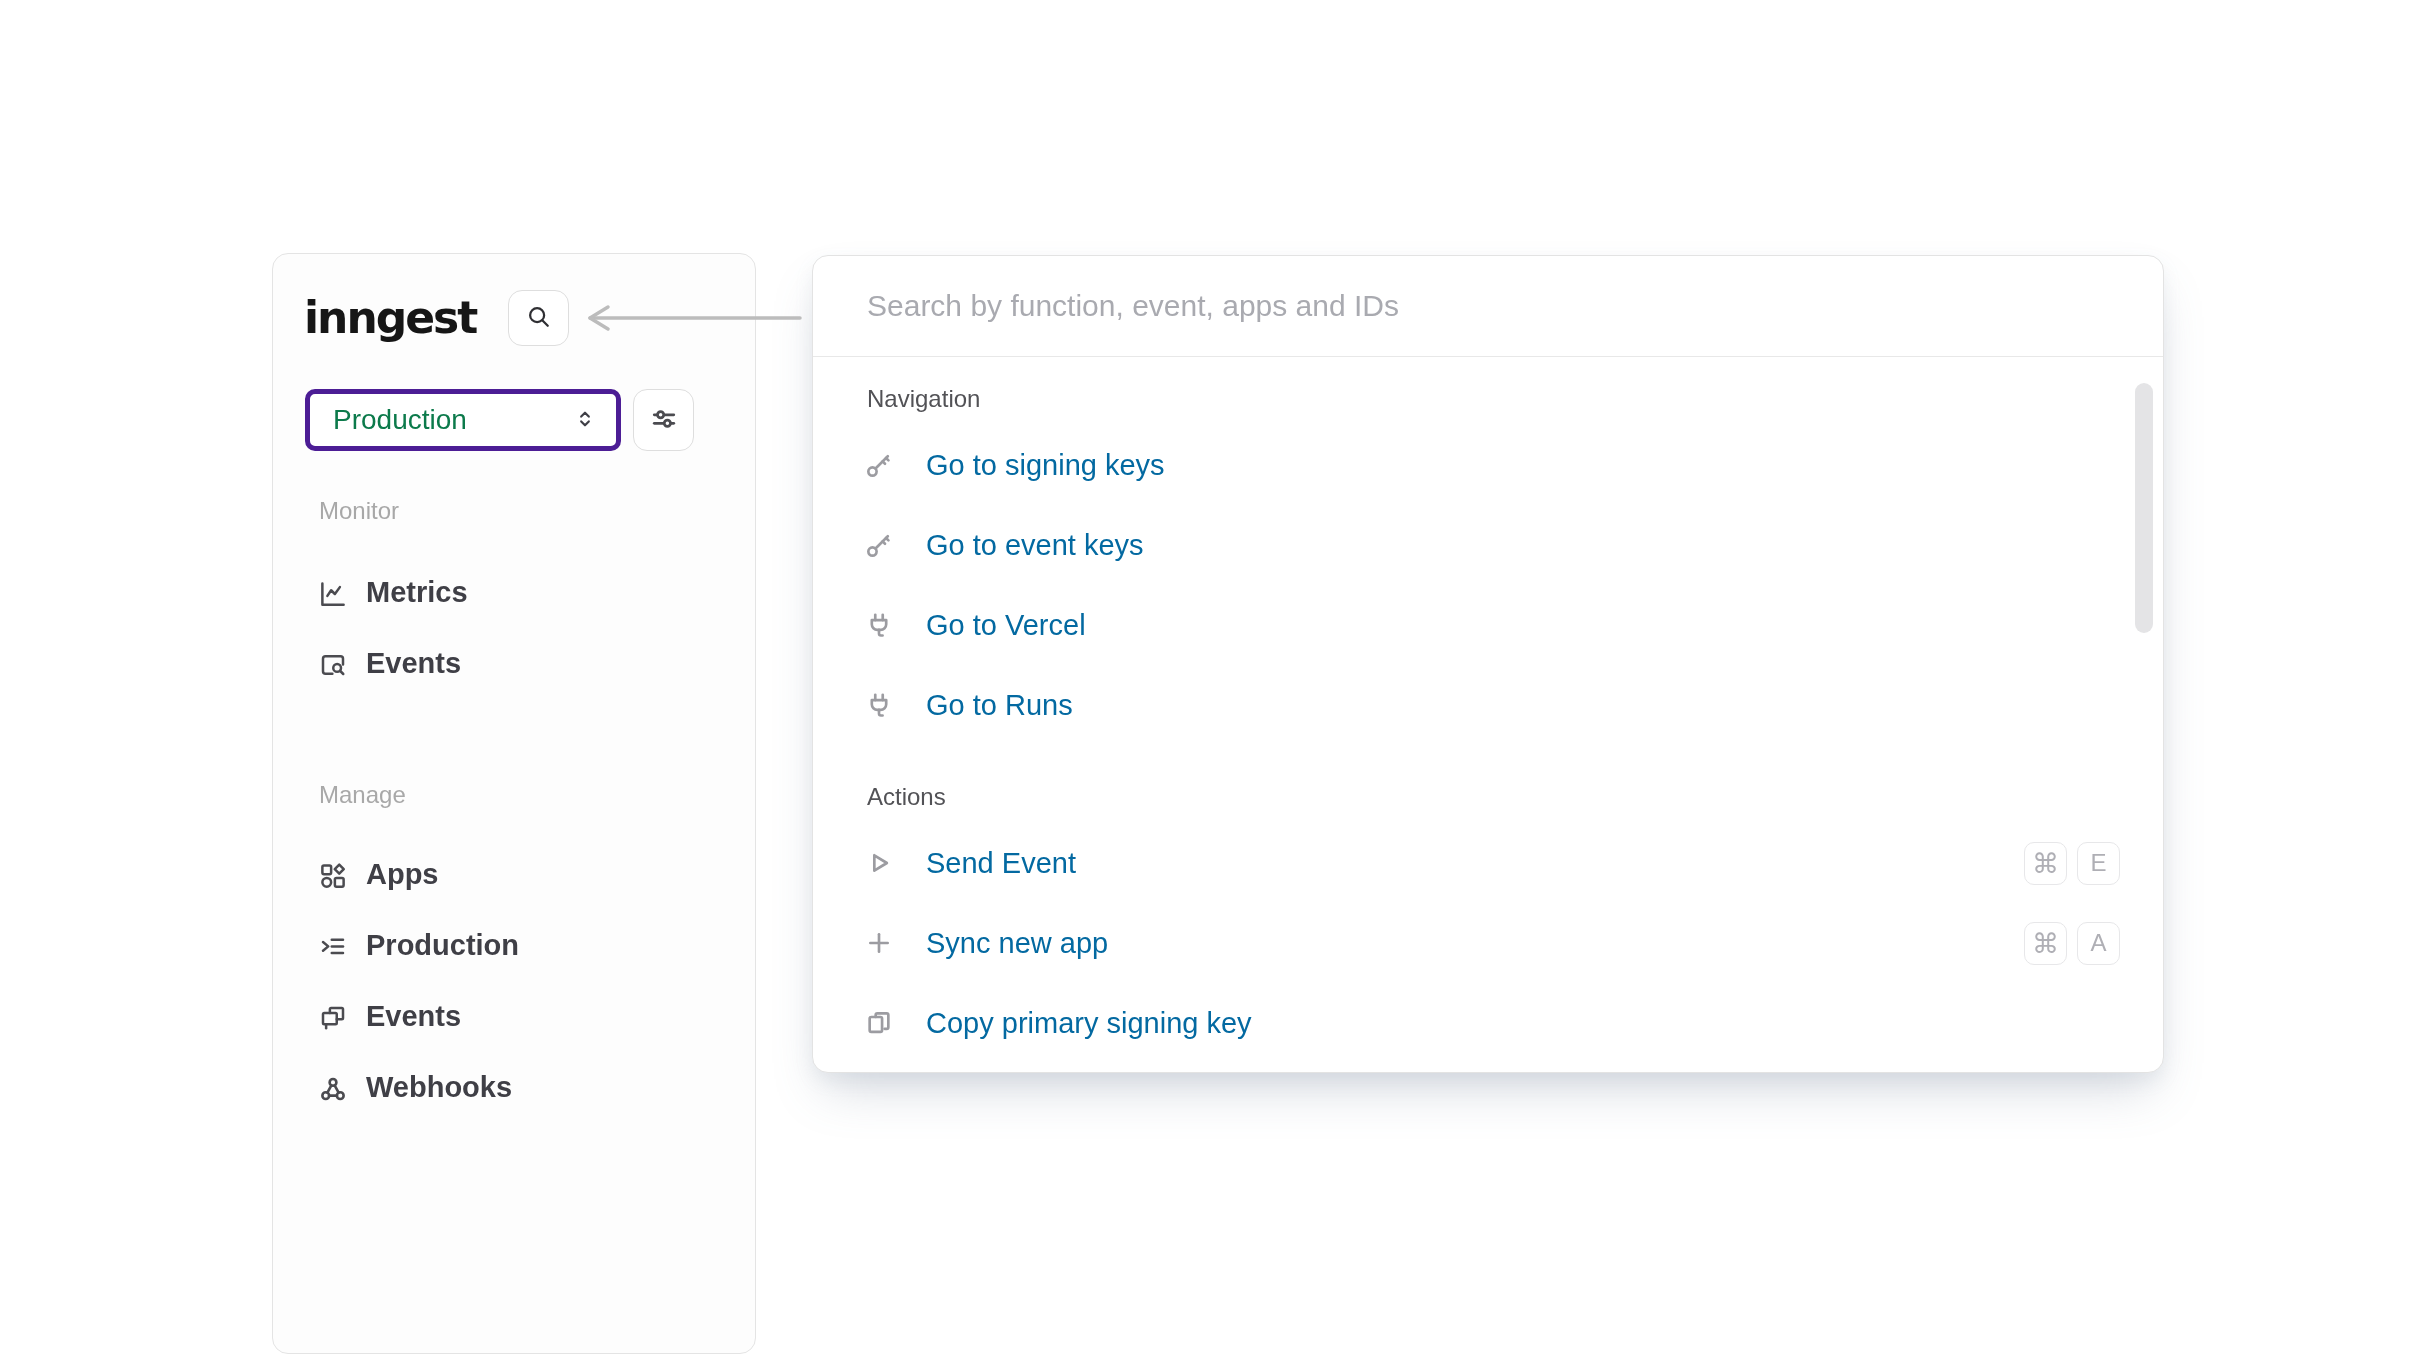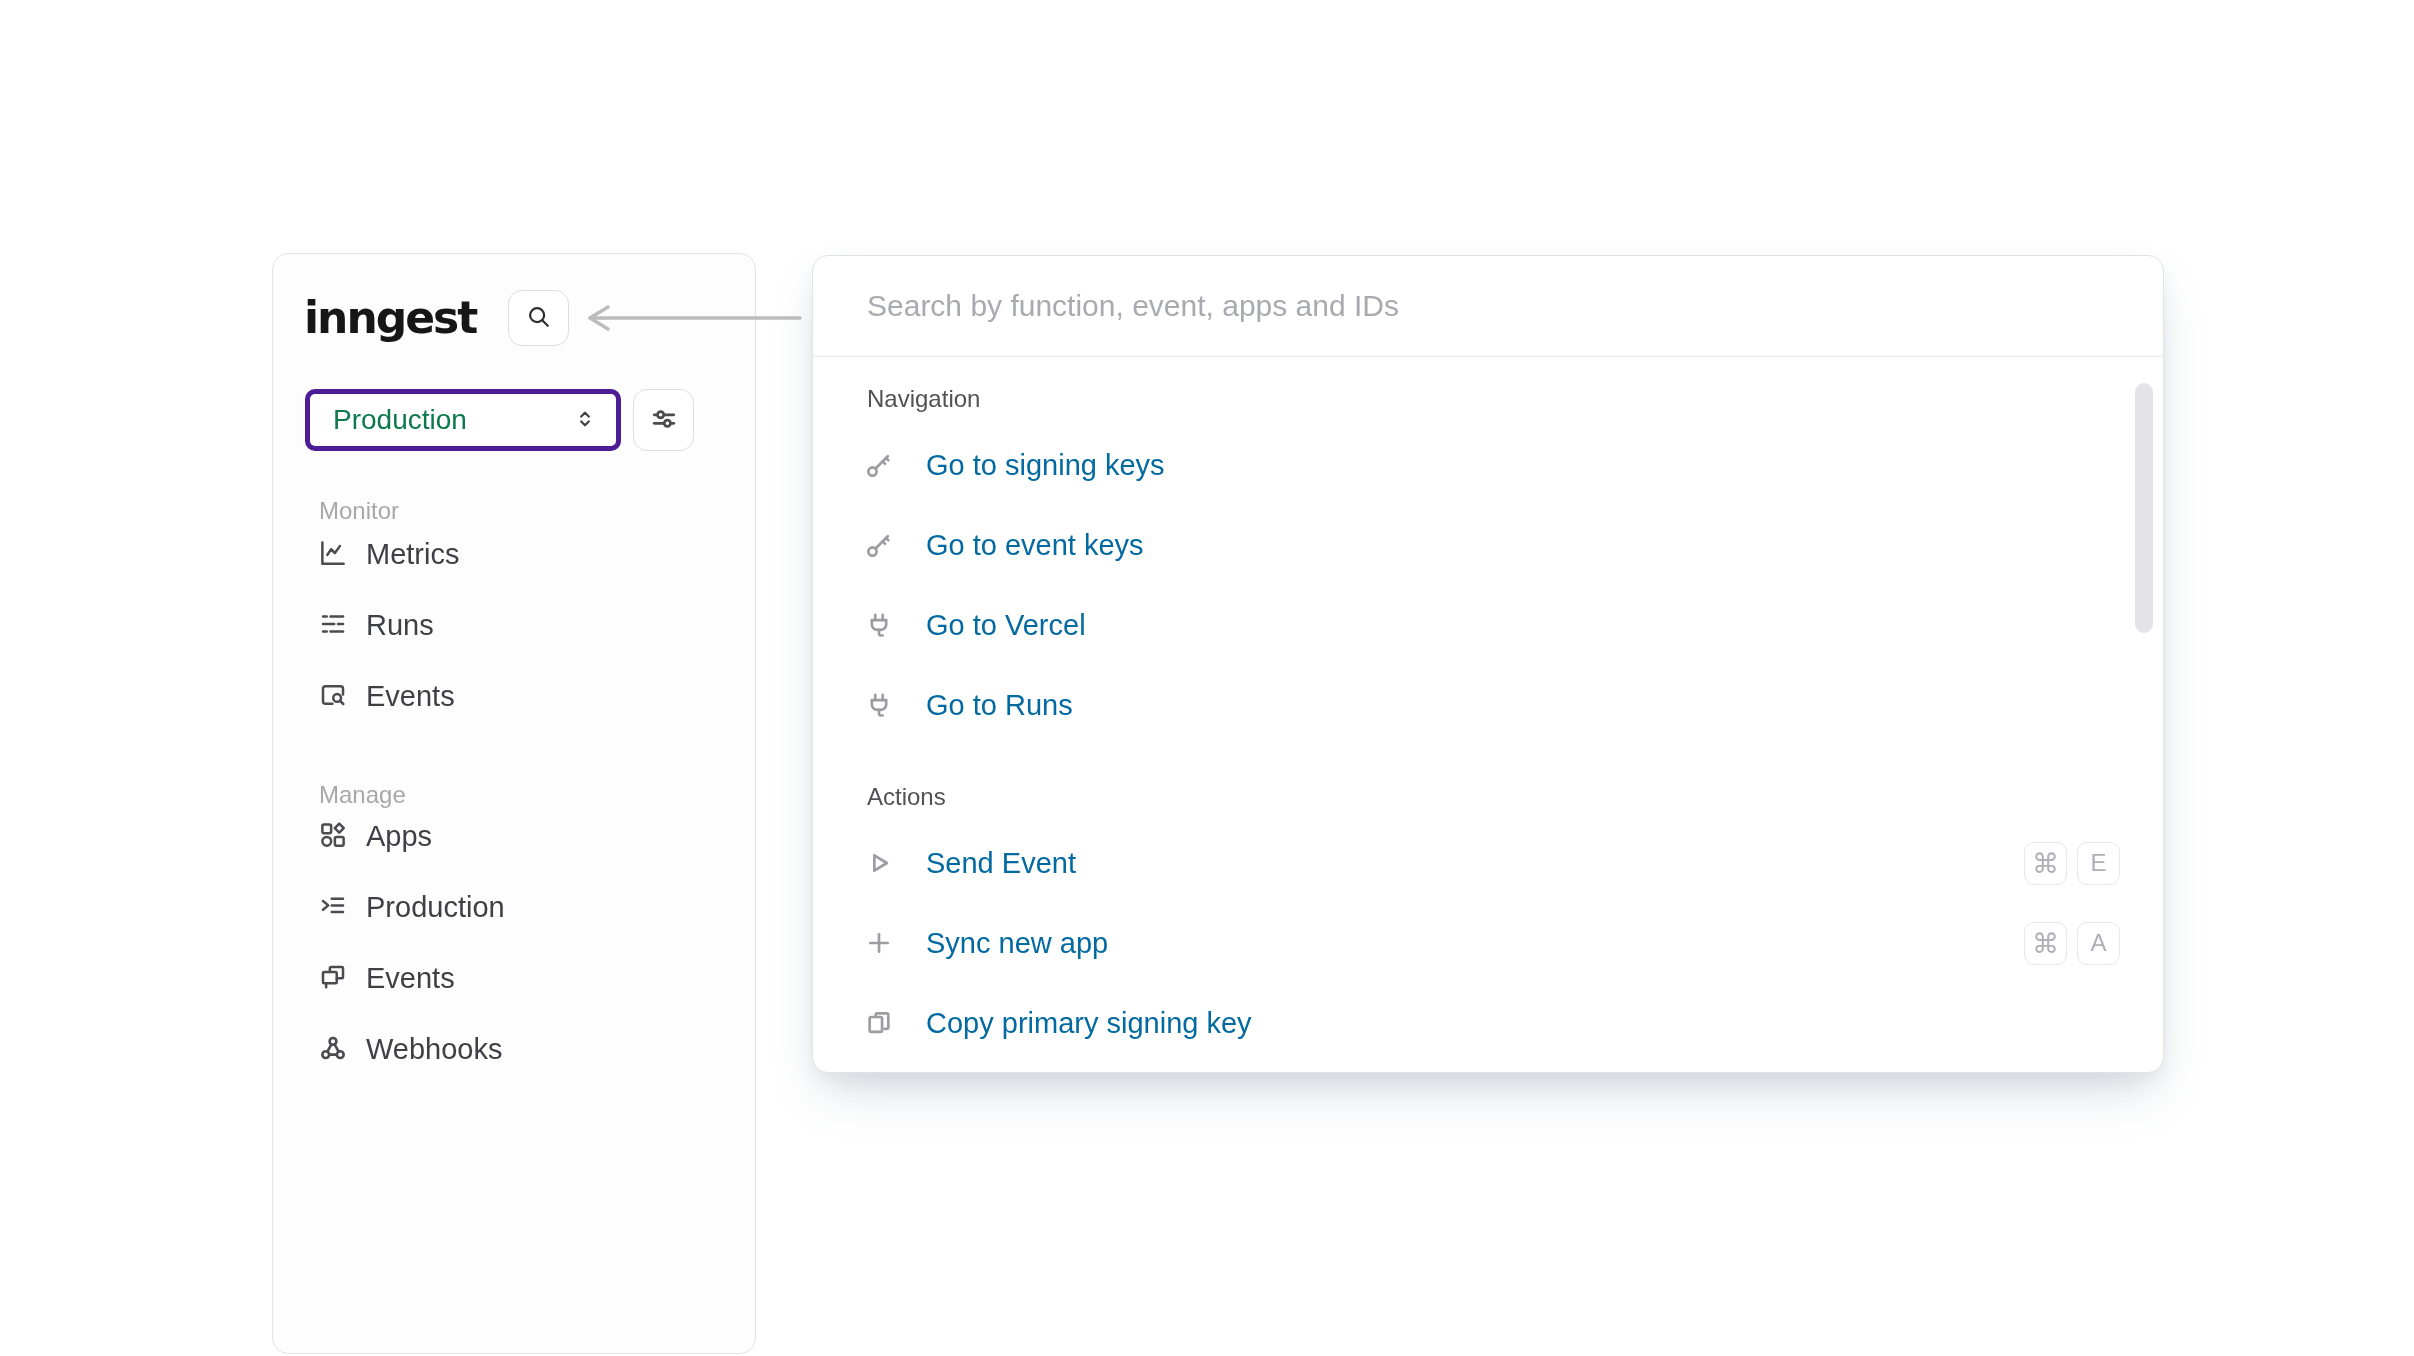--- a/index.html
+++ b/index.html
@@ -35,21 +35,21 @@
 
   .side-section { position: absolute; left: 0; width: 100%; }
   .side-section.monitor { top: 230px; }
   .side-section.manage  { top: 516px; }
   .side-section-label {
     height: 54px; display: flex; align-items: center; padding-left: 46px;
     font-size: 24px; font-weight: 500; color: #a8a8a8;
   }
   .side-section.manage .side-section-label { height: 50px; }
   .side-item {
-    height: 71px; display: flex; align-items: flex-start; padding-left: 45px; cursor: pointer;
+    height: 71px; display: flex; align-items: flex-end; padding-left: 45px; cursor: pointer; font-weight: bold;
   }
   .side-item .icon { width: 30px; height: 30px; color: #4b4b50; flex: 0 0 auto; display: flex; }
   .side-item .icon svg { width: 30px; height: 30px; }
   .side-item .side-label { margin-left: 18px; font-size: 29px; color: #3f3f46; }
 
   
   .annotation-arrow { position: absolute; left: 585px; top: 302px; z-index: 5; }
 
   
   .palette {
@@ -136,33 +136,20 @@
       <div class="side-item">
         <span class="icon">
           <svg class="stroke" viewBox="0 0 24 24">
               <path d="M3.5 3.5v17h17"></path>
               <path d="m7.5 13.5 3-4.5 3 3 4-5.5"></path>
             </svg>
         </span>
         <span class="side-label">Metrics</span>
       </div>
 
-      <div class="side-item">
-        <span class="icon">
-          <svg class="stroke" viewBox="0 0 24 24">
-            <path d="M4 6h3"></path>
-              <path d="M10 6h10"></path>
-            <path d="M4 12h9"></path>
-              <path d="M16 12h4"></path>
-            <path d="M4 18h3"></path>
-              <path d="M10 18h10"></path>
-          </svg>
-        </span>
-        <span class="side-label">Runs</span>
-      </div>
 
       <div class="side-item">
         <span class="icon">
           <svg class="stroke" viewBox="0 0 24 24">
             <path d="M11.5 19H6a2 2 0 0 1-2-2V7a2 2 0 0 1 2-2h12a2 2 0 0 1 2 2v4.5"></path>
             <circle cx="15.3" cy="14.3" r="3.1"></circle>
               <path d="m17.6 16.6 2.6 2.6"></path>
           </svg>
         </span>
         <span class="side-label">Events</span>

